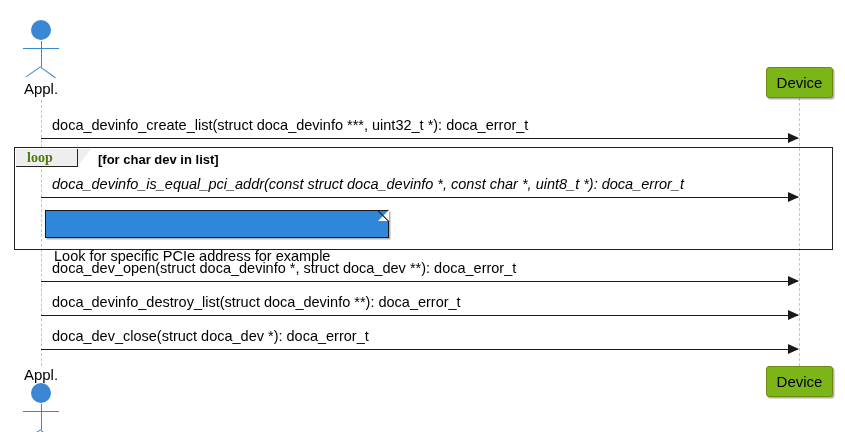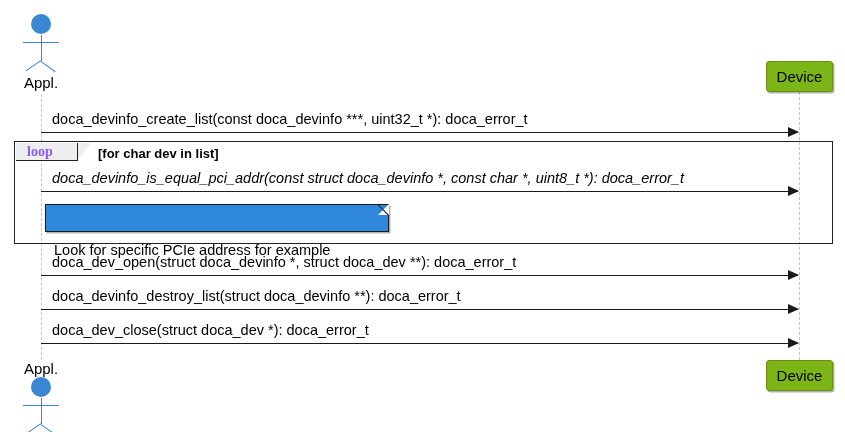--- a/index.html
+++ b/index.html
@@ -11,21 +11,21 @@
     width: 845px;
     height: 432px;
     position: relative;
     overflow: hidden;
     font-family: "Liberation Sans", sans-serif;
     color: #000000;
   }
   #diagram {
     position: absolute;
     left: 0;
-    top: 10px;
+    top: 16px;
     width: 845px;
     height: 376px;
   }
   
   .actor-head {
     position: absolute;
     width: 20px;
     height: 20px;
     border-radius: 50%;
     background: #3B87D4;
@@ -120,21 +120,21 @@
     border-bottom: 1.5px solid #222222;
     box-sizing: border-box;
     clip-path: polygon(0 0, 100% 0, 0 100%);
     border-right: 0;
   }
   .fragment-kind {
     position: absolute;
     font-family: "Liberation Serif", serif;
     font-weight: bold;
     font-size: 14px;
-    color: #8b5cf6;
+    color: #4d7c0f;
     white-space: nowrap;
   }
   .fragment-guard {
     position: absolute;
     font-weight: bold;
     font-size: 13px;
     color: #000;
     white-space: nowrap;
   }
   
@@ -180,21 +180,21 @@
     <div class="actor-body" style="left:41px; top:25px; height:26px;"></div>
     <div class="actor-arms" style="left:23px; top:32px; width:36px;"></div>
     <div class="actor-leg" style="left:41px; top:51px; width:18px; transform:rotate(145deg);"></div>
     <div class="actor-leg" style="left:41px; top:51px; width:18px; transform:rotate(35deg);"></div>
     <div class="actor-label" style="left:0px; top:64px; width:82px;">Appl.</div>
   </div>
 
   <div class="participant-box" style="left:766px; top:51px; width:67px; height:31px;">Device</div>
 
   <div>
-    <div class="msg-label" style="left:52px; top:101px;">doca_devinfo_create_list(const doca_devinfo ***, uint32_t *): doca_error_t</div>
+    <div class="msg-label" style="left:52px; top:101px;">doca_devinfo_create_list(struct doca_devinfo ***, uint32_t *): doca_error_t</div>
     <div class="msg-line" style="left:41px; top:122px; width:757px;"></div>
     <div class="msg-arrow" style="left:799px; top:122px;"></div>
   </div>
 
   <div>
     <div class="fragment" style="left:14px; top:131px; width:819px; height:103px;"></div>
     <div class="fragment-tab" style="left:15.5px; top:132.5px; width:62px; height:18px;"></div>
     <div class="fragment-tab-clip" style="left:77.5px; top:132.5px; width:14px; height:18px;"></div>
     <div class="fragment-kind" style="left:27px; top:134px;">loop</div>
     <div class="fragment-guard" style="left:98px; top:136px;">[for char dev in list]</div>

